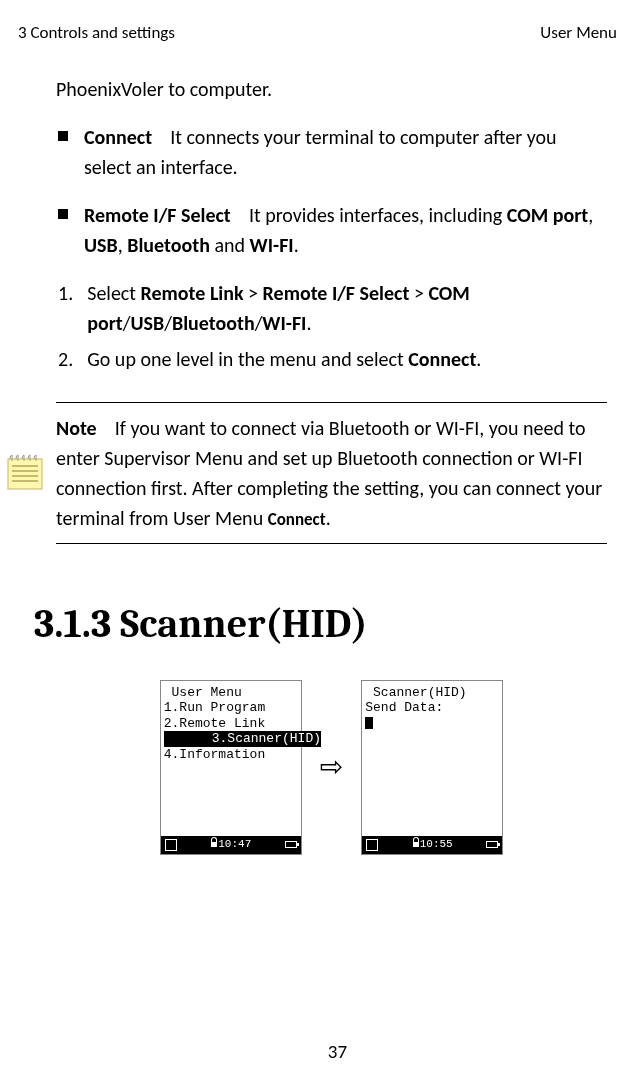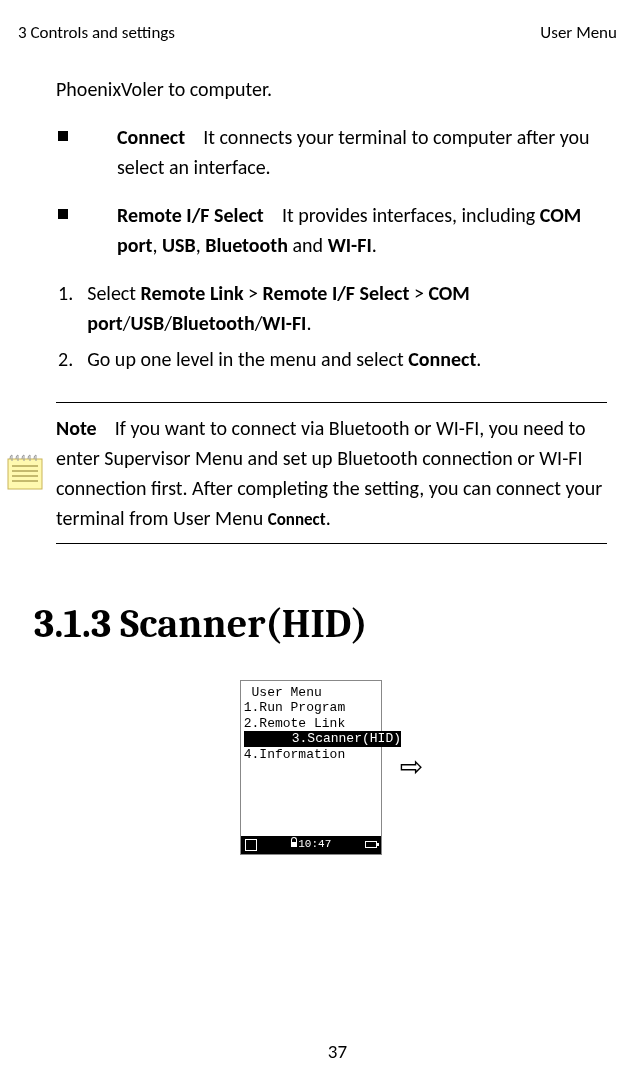--- a/index.html
+++ b/index.html
@@ -29,21 +29,20 @@
       padding-left: 38px;
       padding-right: 10px;
     }
     .para {
       margin-bottom: 18px;
     }
     .bullet-item {
       display: flex;
       margin-bottom: 18px;
       padding-left: 2px;
-      gap: 33px;
     }
     .bullet {
       width: 10px;
       height: 10px;
       background: #000;
       flex-shrink: 0;
       margin-right: 16px;
       margin-top: 9px;
     }
     .bullet-text {
@@ -272,17 +271,29 @@
       </div>
       <div class="screen-footer">
         <span class="footer-icon"></span>
         <span><span class="footer-lock"></span><span>10:47</span></span>
         <span class="footer-batt"></span>
       </div>
     </div>
 
     <div class="arrow">⇨</div>
 
+    <div class="screen">
+      <div class="screen-body">
+        <div class="screen-line"> Scanner(HID)</div>
+        <div class="screen-line">Send Data:</div>
+        <div class="screen-line"><span class="cursor"></span></div>
+      </div>
+      <div class="screen-footer">
+        <span class="footer-icon"></span>
+        <span><span class="footer-lock"></span><span>10:55</span></span>
+        <span class="footer-batt"></span>
+      </div>
+    </div>
   </div>
 
 </div>
 
 <div class="page-num">37</div>
 
 </body></html>

